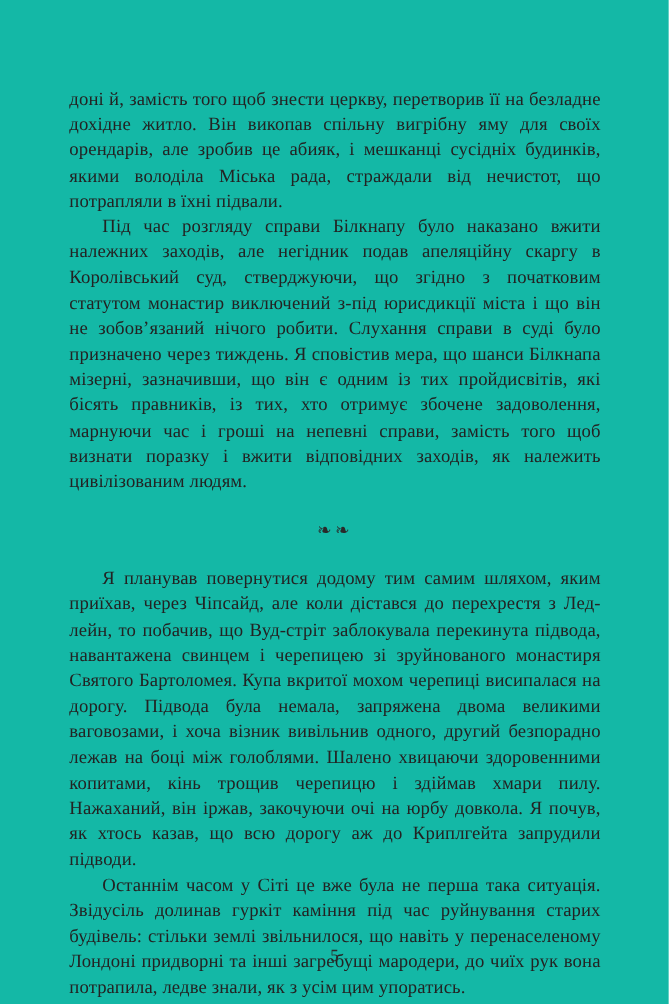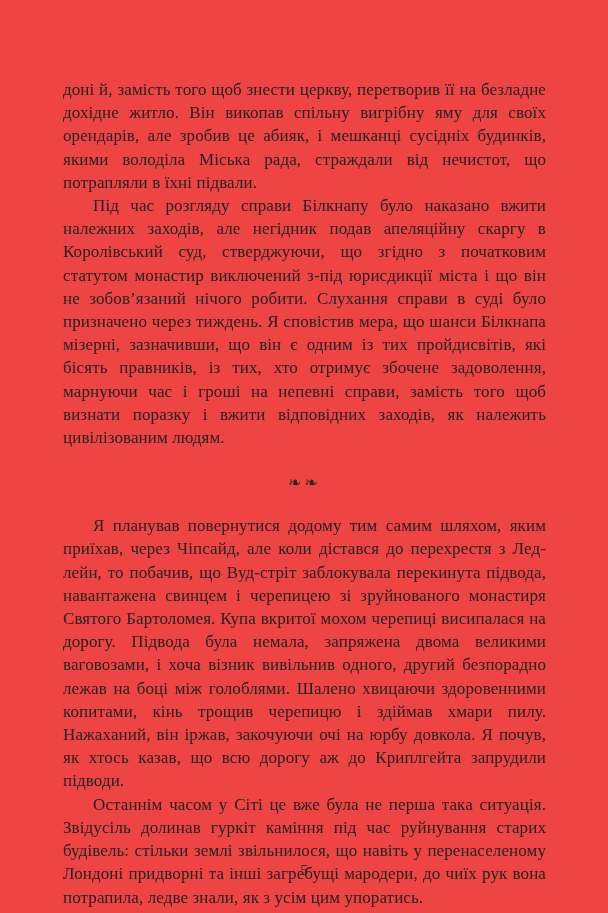--- a/index.html
+++ b/index.html
@@ -13,21 +13,21 @@
     overflow: hidden;
     font-family: "Liberation Serif", "DejaVu Serif", serif;
     color: #232323;
   }
   .page {
     position: relative;
     box-sizing: border-box;
     width: 608px;
     height: 913px;
     padding: 78px 62px 60px 63px;
-    background: #ef4444;
+    background: #14b8a6;
   }
   .para {
     margin: 0;
     font-size: 17px;
     line-height: 23.2px;
     text-align: justify;
     letter-spacing: 0.1px;
     hyphens: auto;
   }
   .para.indent {

